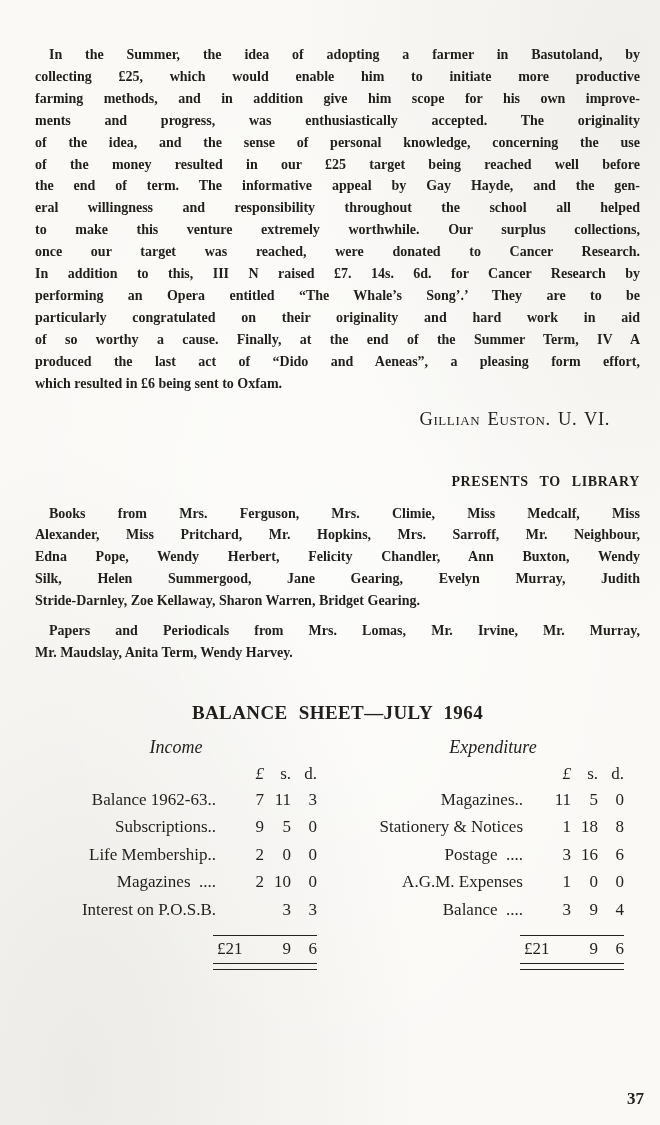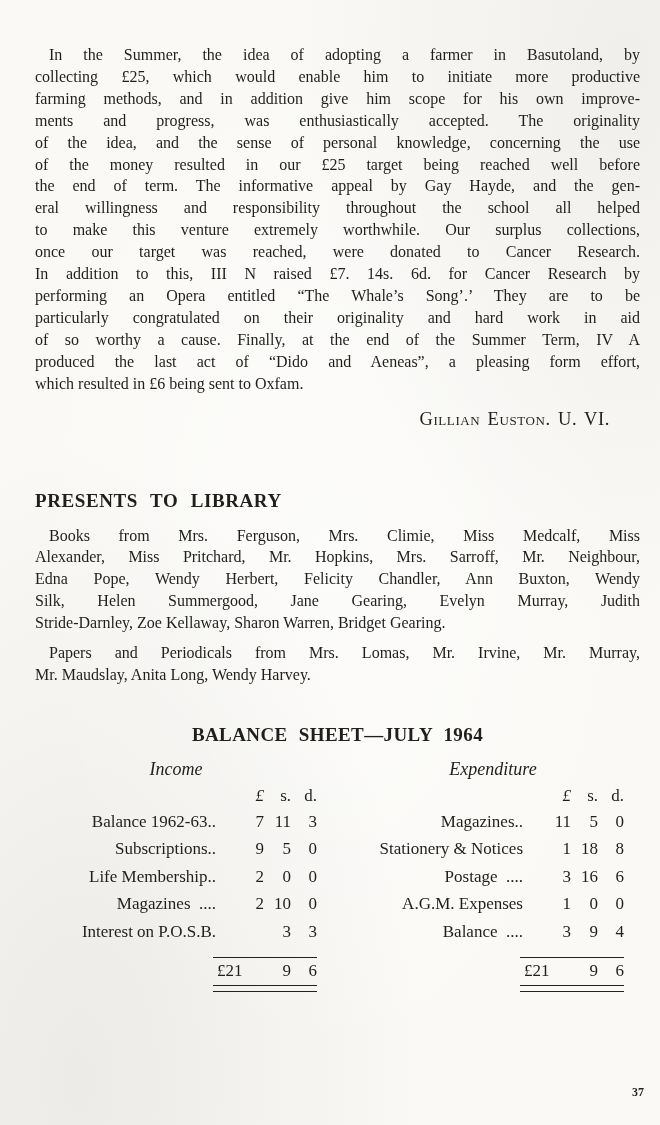--- a/index.html
+++ b/index.html
@@ -10,43 +10,43 @@
     background:
       radial-gradient(ellipse at 12% 96%, rgba(185,183,178,.22), transparent 42%),
       radial-gradient(ellipse at 95% 6%, rgba(195,193,188,.18), transparent 38%),
       radial-gradient(ellipse at 50% 50%, rgba(255,255,255,.5), transparent 70%),
       #faf9f6;
     color:#201f1c;
     font-family:"Liberation Serif", serif;
     overflow:hidden;
   }
   .content { padding:44px 20px 0 35px; }
-  .para { font-size:16px; line-height:21.9px; }
+  .para { font-size:14px; line-height:21.9px;font-weight:bold; }
   .jlines {
     text-align:justify;
     text-align-last:justify;
     white-space:pre-line;
   }
   .jlast { text-align:left; }
   .indent .jlines { text-indent:14px; }
   .p2 { margin-top:9px; }
   .signature {
     margin-top:14px;
     text-align:right;
     padding-right:30px;
     font-variant:small-caps;
     font-size:18.5px;
     letter-spacing:.6px;
     word-spacing:2px;
   }
   .section-heading {
-    margin-top:60px;
-    text-align:left;
+    margin-top:44px;
+    text-align:right;
     font-weight:bold;
-    font-size:19px;
+    font-size:14px;
     letter-spacing:.6px;
     word-spacing:7px;
   }
   .books { margin-top:13px; }
   .papers { margin-top:8px; }
   .bs-title {
     margin-top:38px;
     text-align:center;
     font-weight:bold;
     font-size:19px;
@@ -69,22 +69,22 @@
   .bs-total { display:flex; margin-top:8px; }
   .spacer { flex:1; }
   .total-box { width:104px; }
   .total-rule-top { border-top:1.6px solid #23221f; }
   .total-nums { display:flex; padding:3px 0 4px; font-size:17px; }
   .total-p { flex:1; text-align:left; padding-left:4px; }
   .total-s { width:27px; text-align:right; }
   .total-d { width:26px; text-align:right; }
   .total-rule-bottom { height:5px; border-top:1.6px solid #23221f; border-bottom:1.6px solid #23221f; }
   .page-number {
-    position:absolute; right:16px; bottom:25px;
-    font-weight:bold; font-size:12px;
+    position:absolute; right:16px; bottom:16px;
+    font-weight:bold; font-size:17px;
   }
 </style>
 </head>
 <body>
 
 <div class="page">
   <div class="content">
 
     <div class="para indent">
       <div class="jlines">In the Summer, the idea of adopting a farmer in Basutoland, by
@@ -113,21 +113,21 @@
     <div class="para indent books">
       <div class="jlines">Books from Mrs. Ferguson, Mrs. Climie, Miss Medcalf, Miss
 Alexander, Miss Pritchard, Mr. Hopkins, Mrs. Sarroff, Mr. Neighbour,
 Edna Pope, Wendy Herbert, Felicity Chandler, Ann Buxton, Wendy
 Silk, Helen Summergood, Jane Gearing, Evelyn Murray, Judith</div>
       <div class="jlast">Stride-Darnley, Zoe Kellaway, Sharon Warren, Bridget Gearing.</div>
     </div>
 
     <div class="para indent papers">
       <div class="jlines">Papers and Periodicals from Mrs. Lomas, Mr. Irvine, Mr. Murray,</div>
-      <div class="jlast">Mr. Maudslay, Anita Long, Wendy Harvey.</div>
+      <div class="jlast">Mr. Maudslay, Anita Term, Wendy Harvey.</div>
     </div>
 
     <div class="bs-title">BALANCE SHEET—JULY 1964</div>
   </div>
 
   <div class="bs-wrap">
 
     <div class="bs-col-left">
       <div class="bs-col-header">Income</div>
       <div class="bs-table">

